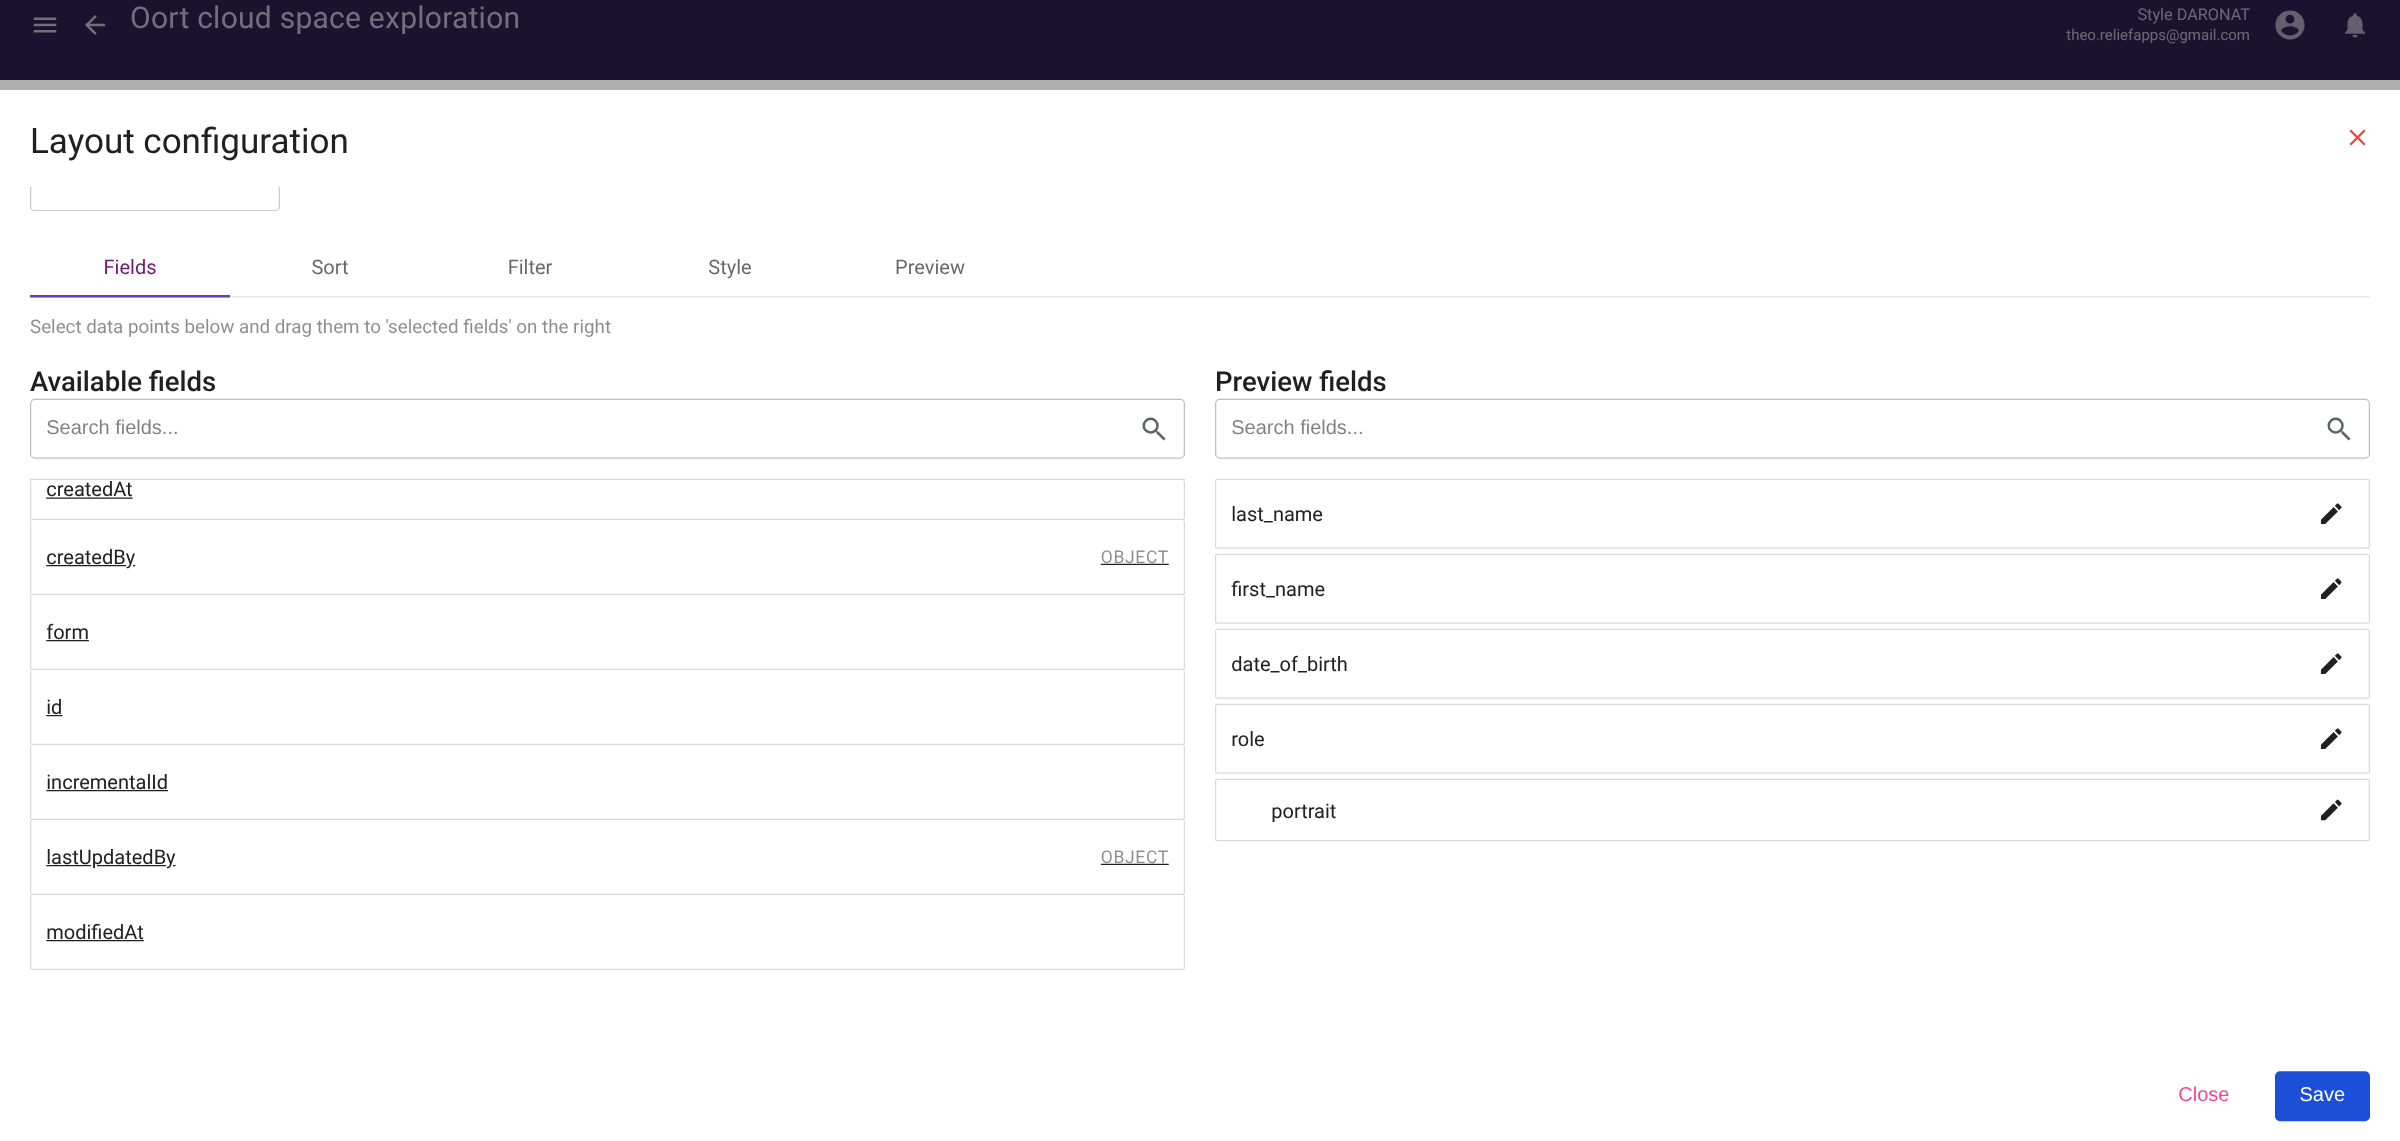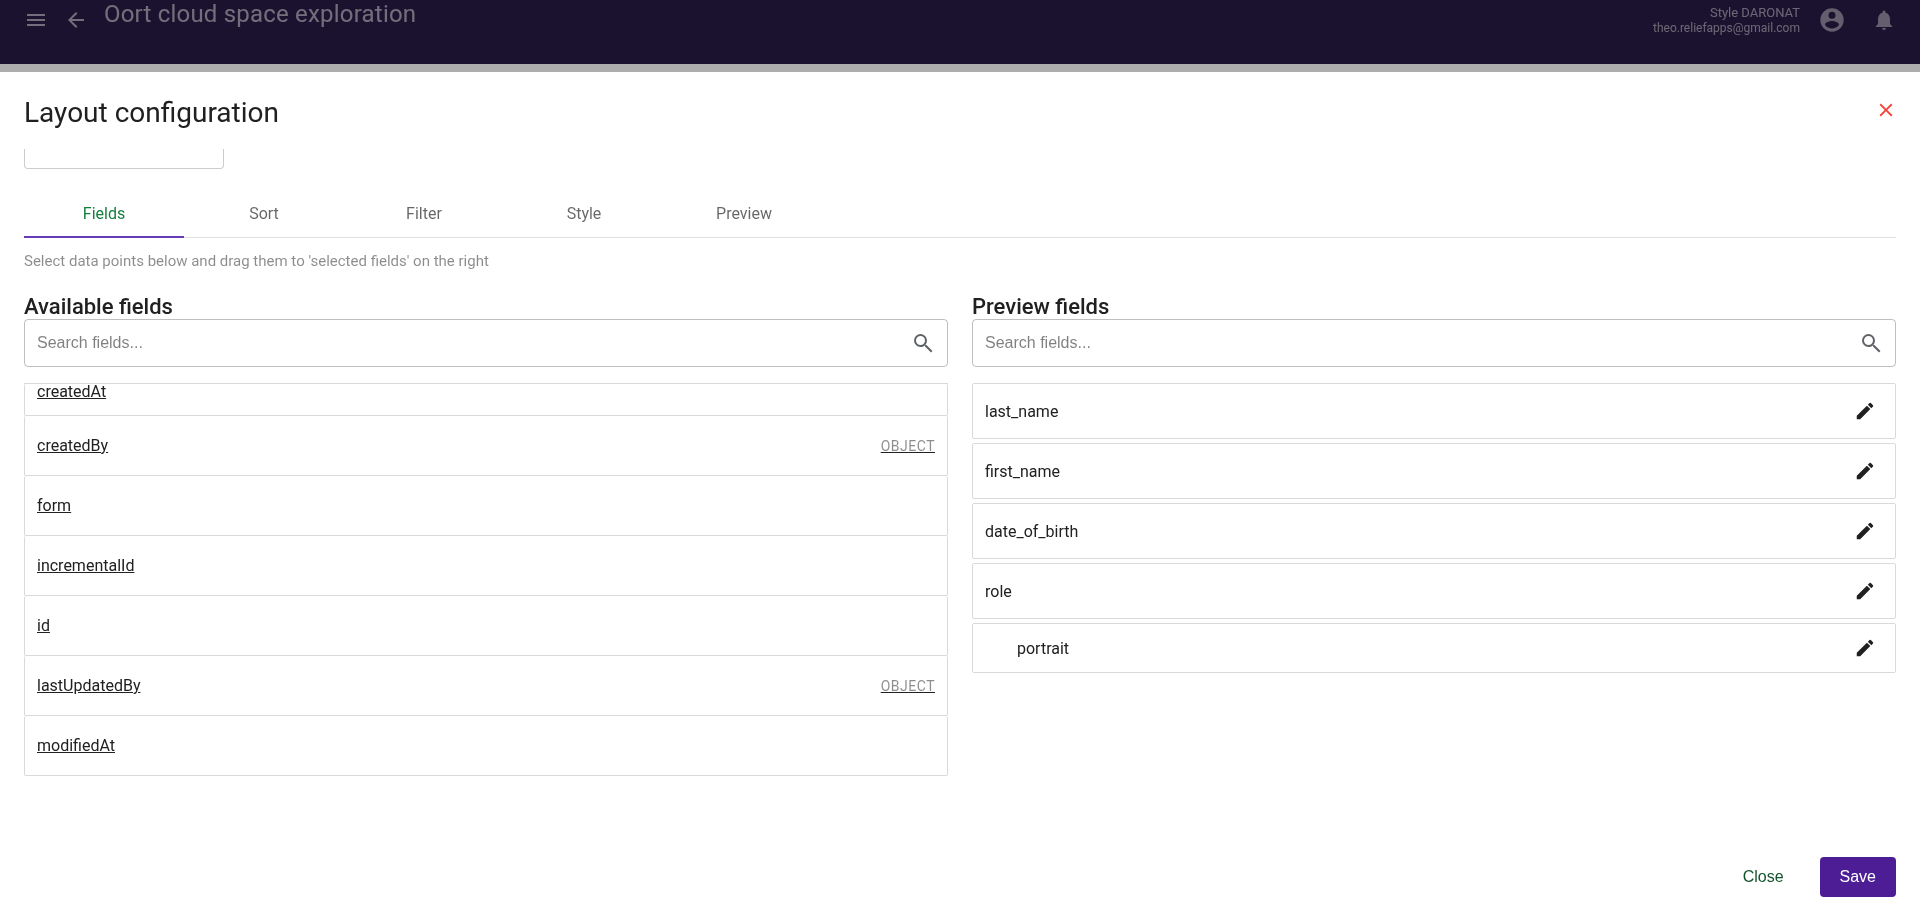--- a/index.html
+++ b/index.html
@@ -120,21 +120,21 @@
     height: 48px;
     display: flex;
     align-items: center;
     justify-content: center;
     font-size: 16px;
     color: rgba(0,0,0,0.6);
     cursor: pointer;
     position: relative;
   }
   .tab.active {
-    color: #15803d;
+    color: #701a75;
   }
   .tab.active::after {
     content: "";
     position: absolute;
     left: 0; right: 0; bottom: -1px;
     height: 2px;
     background: #673ab7;
   }
 
   .helper-text {
@@ -247,23 +247,23 @@
   }
   .btn {
     height: 40px;
     padding: 0 20px;
     border: none;
     border-radius: 4px;
     font-size: 16px;
     cursor: pointer;
     background: transparent;
   }
-  .btn-text { color: #14532d; }
+  .btn-text { color: #ec4899; }
   .btn-primary {
-    background: #4c1d95;
+    background: #1d4ed8;
     color: #fff;
   }
 
   svg { display:block; }
 </style>
 </head>
 <body>
 
 <div class="app-bar">
   <div class="icon-btn">
@@ -342,25 +342,25 @@
         </div>
         <div class="field-item available">
           <span class="label">createdBy</span>
           <span class="type-tag">OBJECT</span>
         </div>
         <div class="field-item available">
           <span class="label">form</span>
           <span class="type-tag"></span>
         </div>
         <div class="field-item available">
+          <span class="label">id</span>
+          <span class="type-tag"></span>
+        </div>
+        <div class="field-item available">
           <span class="label">incrementalId</span>
-          <span class="type-tag"></span>
-        </div>
-        <div class="field-item available">
-          <span class="label">id</span>
           <span class="type-tag"></span>
         </div>
         <div class="field-item available">
           <span class="label">lastUpdatedBy</span>
           <span class="type-tag">OBJECT</span>
         </div>
         <div class="field-item available">
           <span class="label">modifiedAt</span>
           <span class="type-tag"></span>
         </div>

